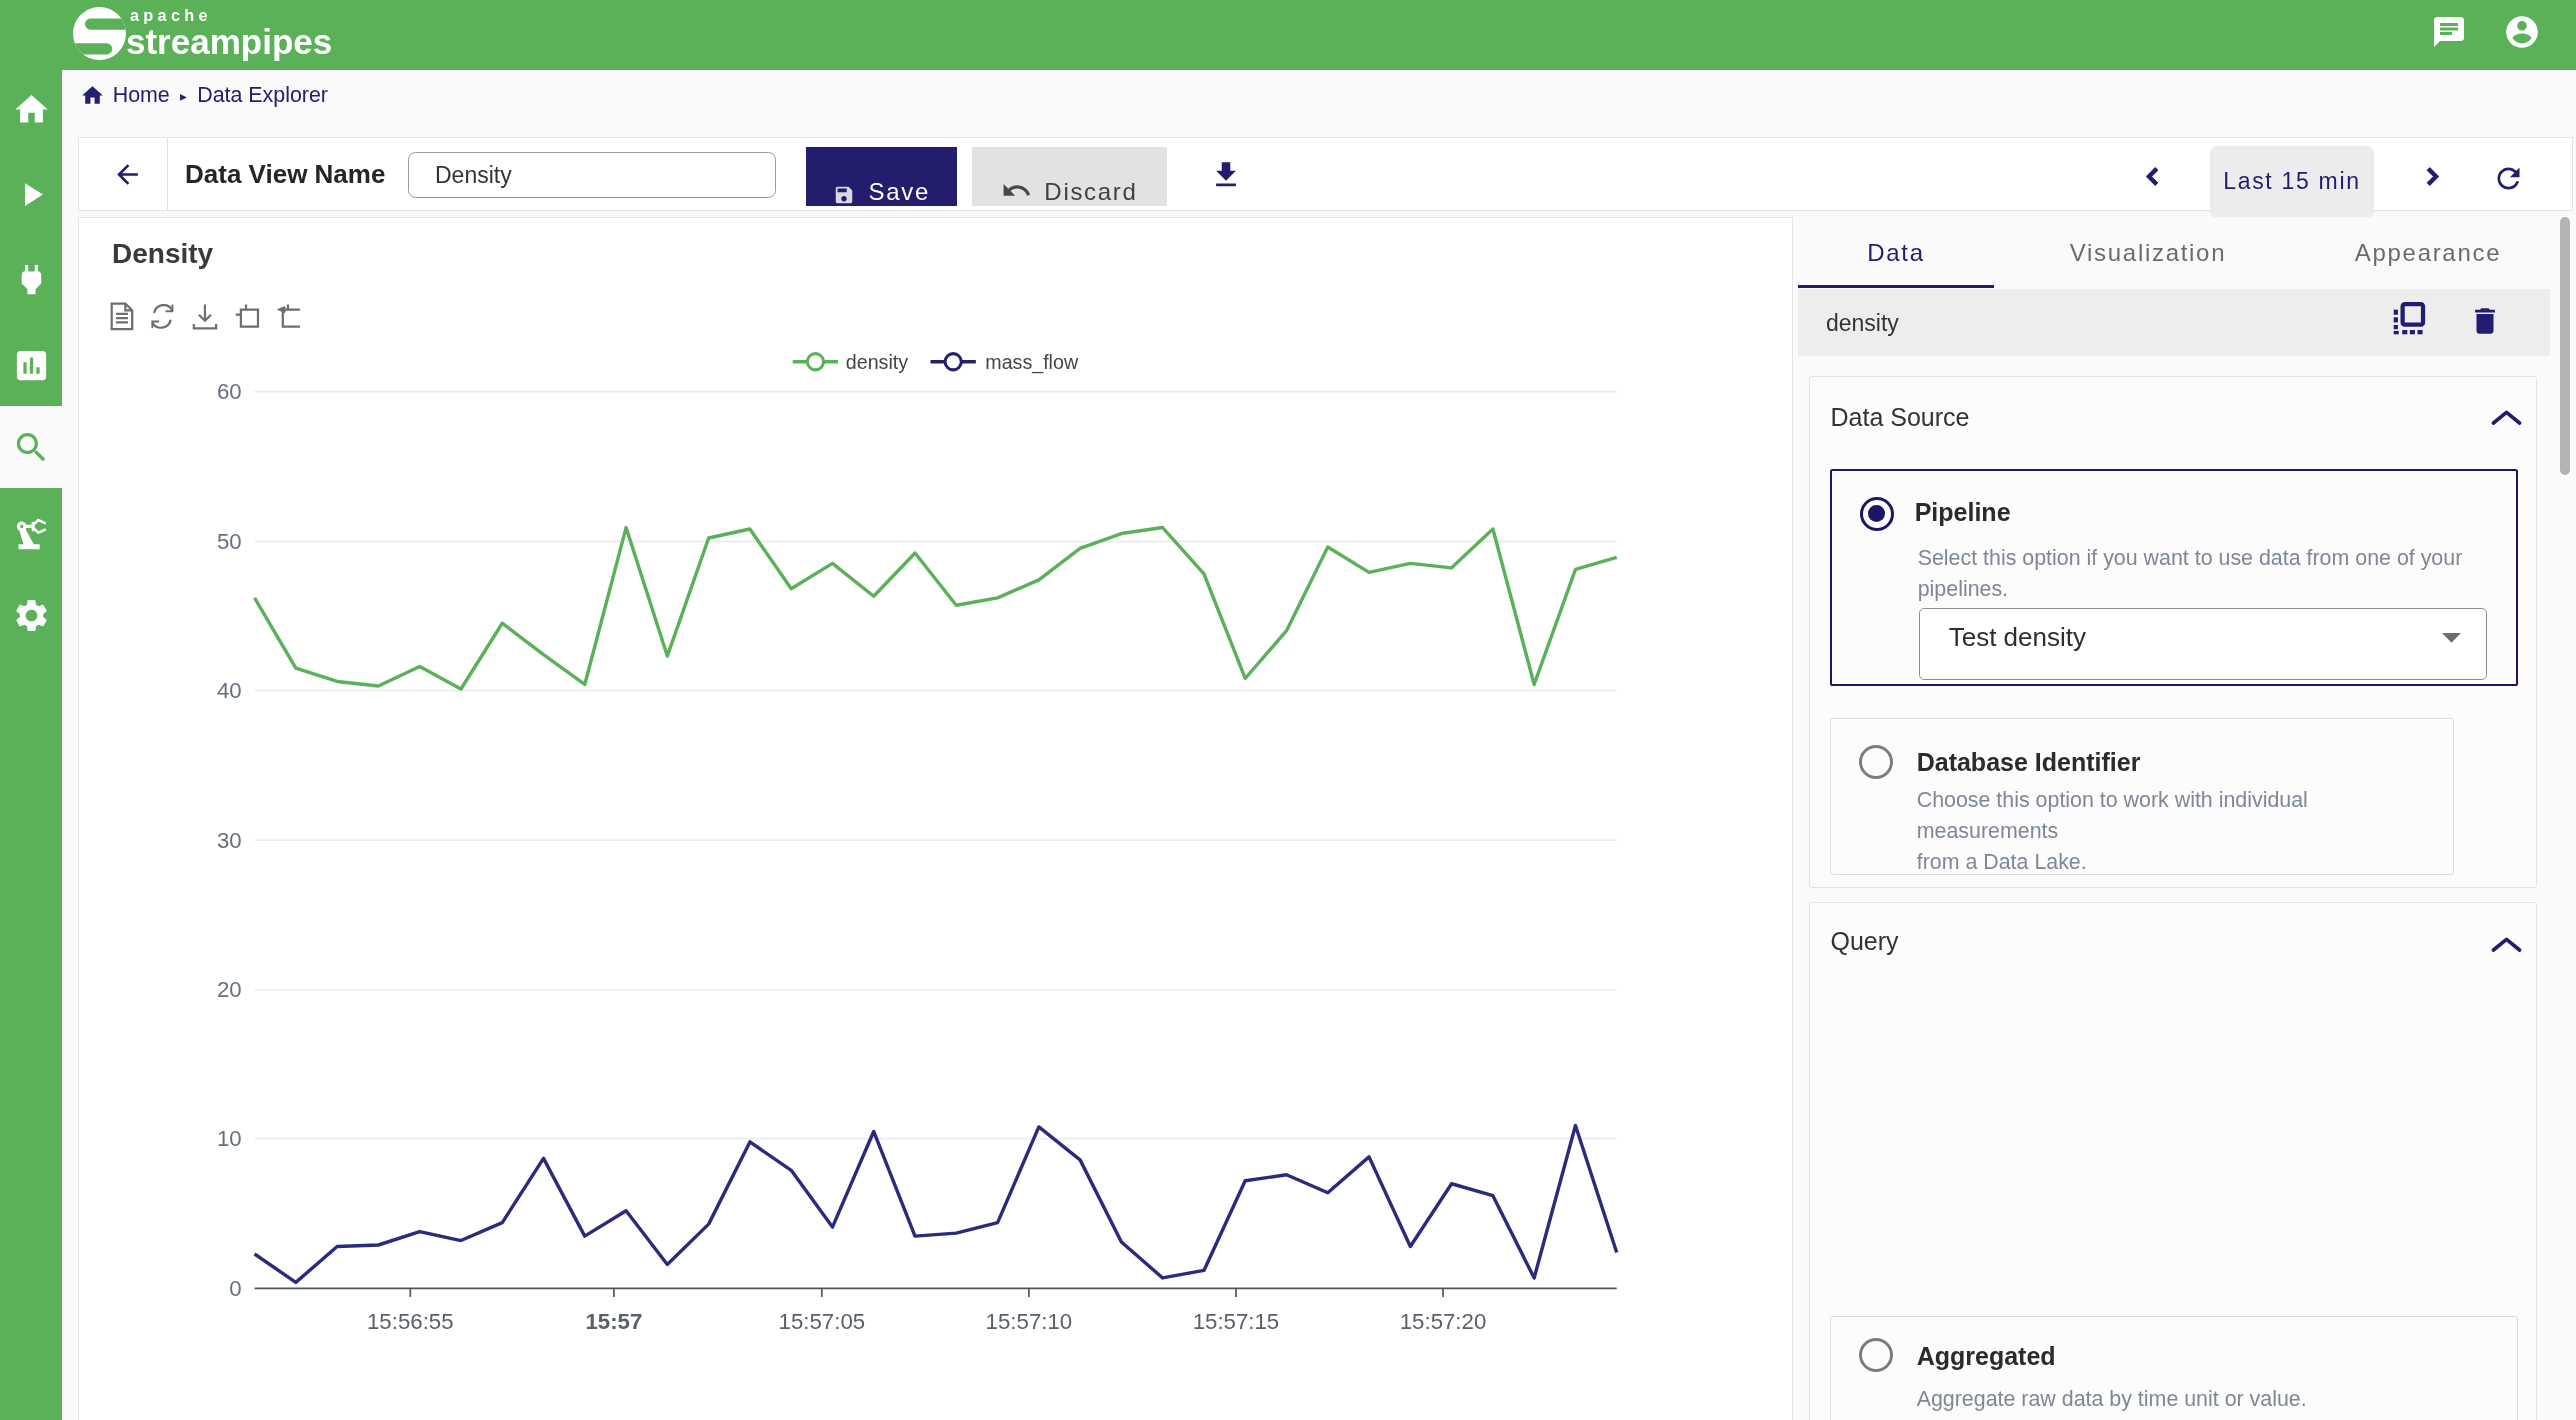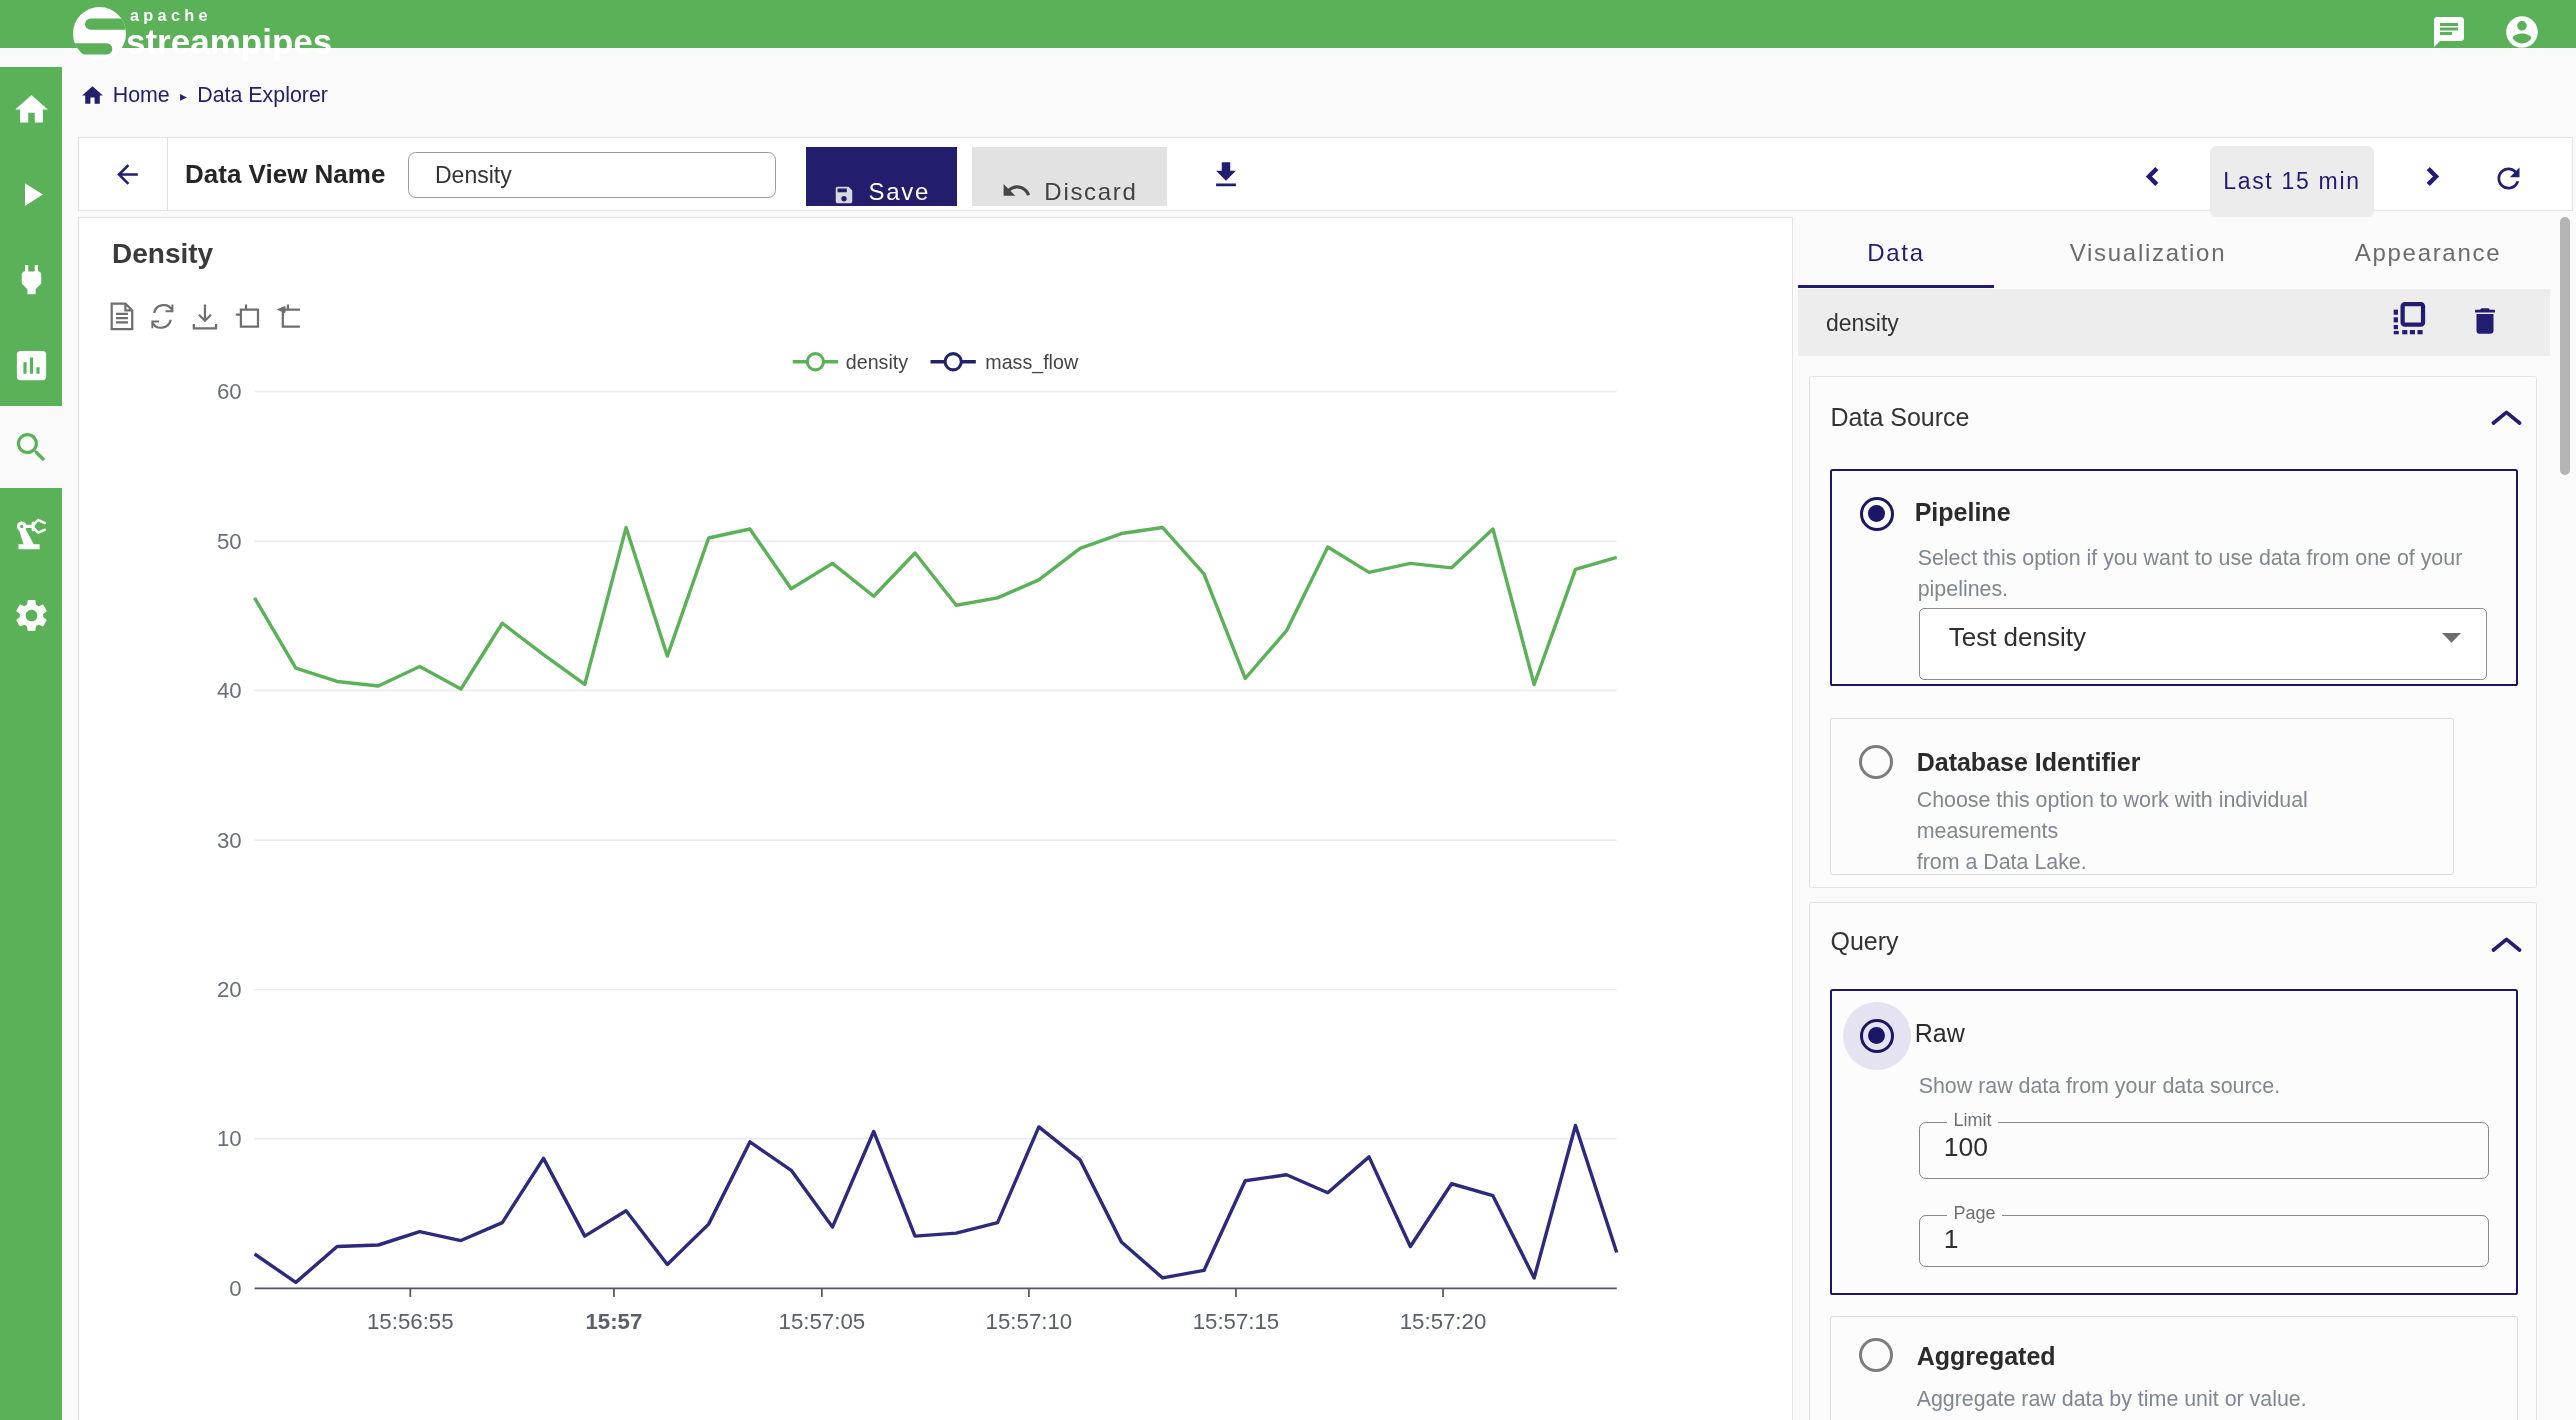--- a/index.html
+++ b/index.html
@@ -1,20 +1,20 @@
 <!DOCTYPE html>
 <html style="font-size:13.7px"><head>
 <meta charset="utf-8">
 <style>
 * { margin:0; padding:0; box-sizing:border-box; }
 html,body { width:2576px; height:1421px; overflow:hidden; background:#fafafa;
   font-family:"Liberation Sans", sans-serif; }
 .abs { position:absolute; }
 
-#header { position:absolute; left:0; top:0; width:2576px; height:48px; background:#5bb158; }
+#header { position:absolute; left:0; top:0; width:2576px; height:70px; background:#5bb158; }
 #sidebar { position:absolute; left:0; top:67px; width:62px; height:1354px; background:#5bb158; }
 .navitem { position:absolute; left:0; width:62px; height:82px; display:flex; align-items:center; justify-content:center; }
 .navitem svg { width:39px; height:39px; fill:#ffffff; }
 .navitem.active { background:#fafafa; }
 .navitem.active svg { fill:#5bb158; }
 
 #crumb { position:absolute; left:80px; top:83px; color:#23206e; font-size:21.4px; display:flex; align-items:center; }
 
 #toolbar { position:absolute; left:78px; top:137px; width:2495px; height:74px; background:#fff; border:0.9px solid #e4e4e4; }
 .btn { position:absolute; display:flex; align-items:flex-end; justify-content:center; border-radius:0; font-size:22px; letter-spacing:1.7px; }
@@ -255,34 +255,20 @@
       <div class="optlabel" style="left:86px;top:29px;">Database Identifier</div>
       <div class="optdesc" style="left:86px;top:66px;">Choose this option to work with individual measurements<br>from a Data Lake.</div>
     </div>
   </div>
 
   <div class="card" style="left:11px;top:685px;width:728px;height:548px;">
     <div class="cardtitle abs" style="left:20.5px;top:24px;">Query</div>
     <svg class="abs" style="left:681px;top:34px" width="31" height="16.3" viewBox="0 0 38 20">
         <polyline points="3,16 19,3 35,16" fill="none" stroke="#201d72" stroke-width="4.5" stroke-linecap="round" stroke-linejoin="round"></polyline>
       </svg>
-    <div class="navybox" style="left:19.7px;top:86px;width:688px;height:306px;">
-      <div class="abs" style="left:11px;top:11px;width:68px;height:68px;border-radius:50%;background:#e5e3f1;"></div>
-      <div class="radio-on" style="left:28px;top:28px;"></div>
-      <div class="optlabel" style="left:83px;top:28px;font-weight:normal;">Raw</div>
-      <div class="optdesc" style="left:87px;top:80px;">Show raw data from your data source.</div>
-      <div class="mfield" style="left:87px;top:131px;width:570px;height:57px;">
-        <div class="mlabel">Limit</div>
-        <div class="mvalue">100</div>
-      </div>
-      <div class="mfield" style="left:87px;top:224px;width:570px;height:52px;">
-        <div class="mlabel">Page</div>
-        <div class="mvalue" style="top:7.7px;">1</div>
-      </div>
-    </div>
     <div class="graybox" style="left:19.7px;top:413px;width:688px;height:137px;">
       <div class="radio-off" style="left:28px;top:21.4px;"></div>
       <div class="optlabel" style="left:86px;top:25px;">Aggregated</div>
       <div class="optdesc" style="left:86px;top:67px;">Aggregate raw data by time unit or value.</div>
     </div>
   </div>
 </div>
 
 
 </body></html>

